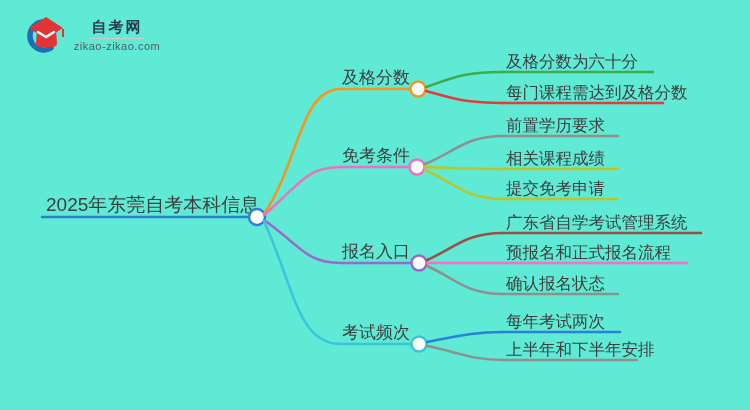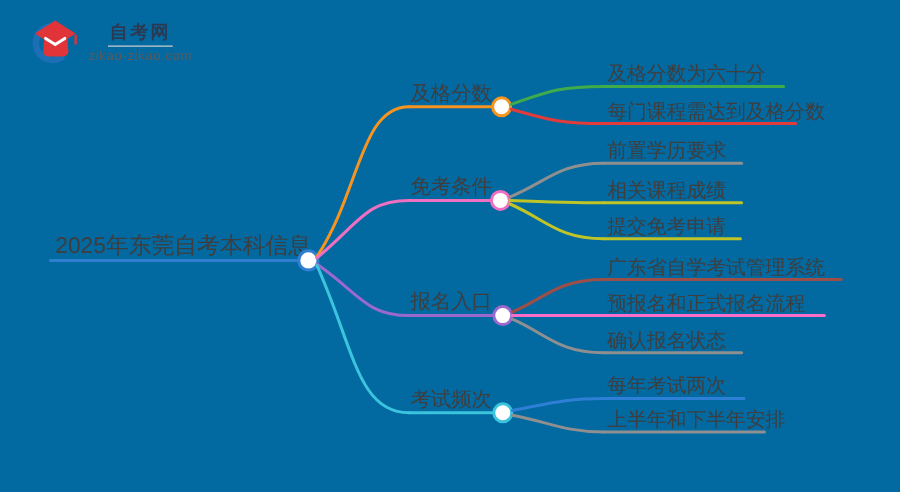--- a/index.html
+++ b/index.html
@@ -1,17 +1,17 @@
 <!DOCTYPE html>
 <html><head>
 <meta charset="utf-8">
 <style>
   html,body{margin:0;padding:0;background:#ffffff;}
   .stage{
-    position:relative;width:750px;height:410px;background:#0369a1;overflow:hidden;
+    position:relative;width:750px;height:410px;background:#5eead4;overflow:hidden;
     font-family:"Liberation Sans",sans-serif;
   }
   svg text{
     font-family:"Liberation Sans",sans-serif;
     fill:#3e3e3e;
   }
   .root-label{font-size:19px;}
   .branch-label{font-size:17px;}
   .child-label{font-size:16.5px;}
   .logo-title{font-size:15px;font-weight:bold;fill:#2b3a52;letter-spacing:2px;}

